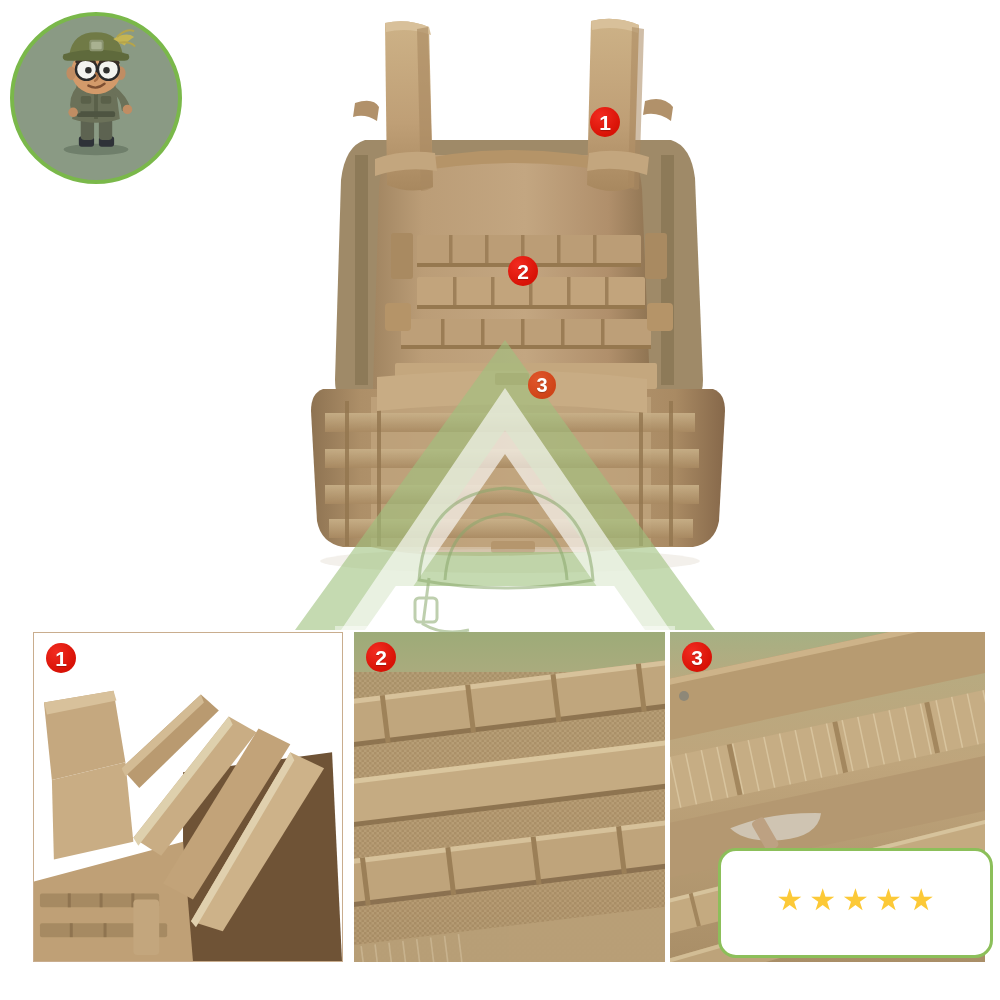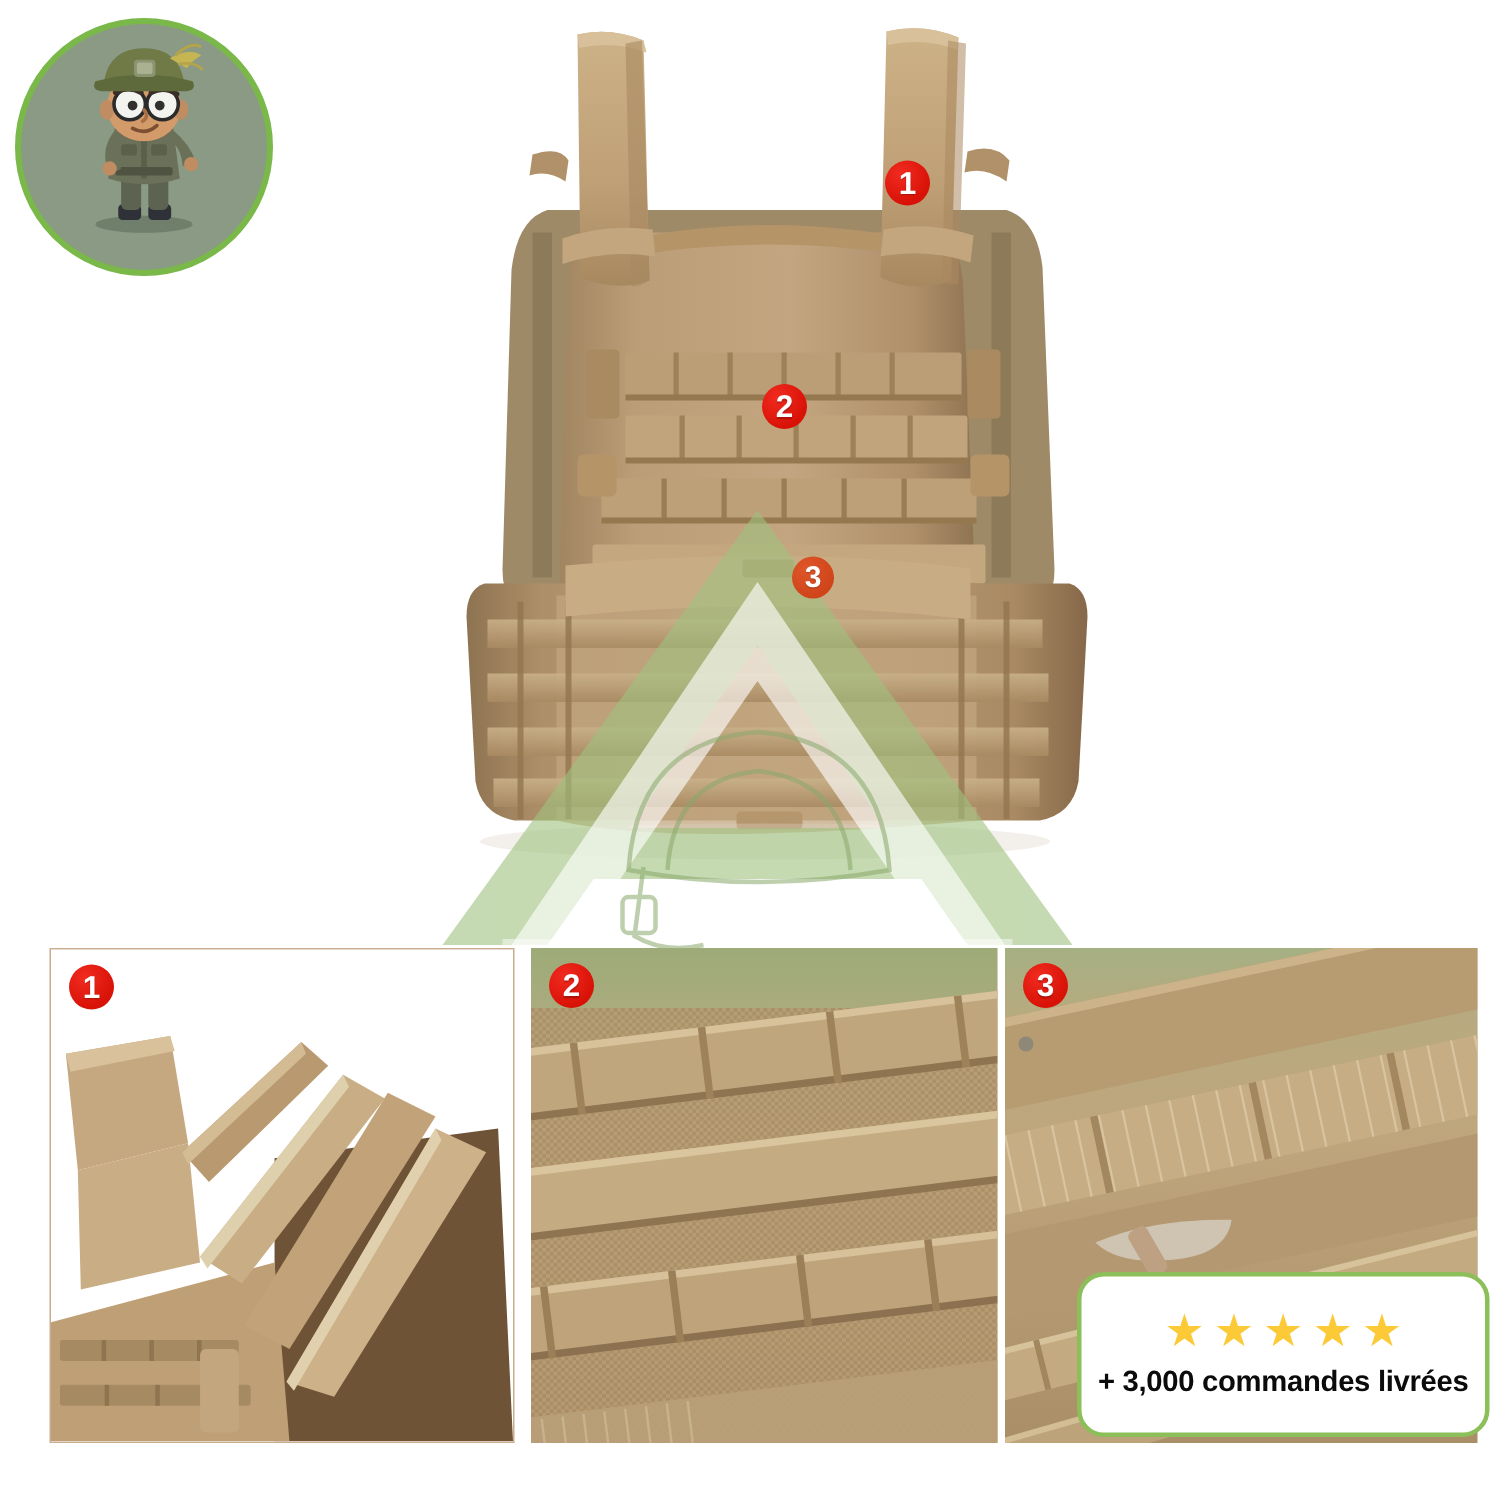--- a/index.html
+++ b/index.html
@@ -523,16 +523,15 @@
   </div>
 
   <div id="trust-badge">
     <div id="trust-stars">
       <span class="star">★</span>
       <span class="star">★</span>
       <span class="star">★</span>
       <span class="star">★</span>
       <span class="star">★</span>
     </div>
-    <div id="trust-text">+ 3,000 commandes livrées</div>
   </div>
 
 </div>
 
 </body></html>

